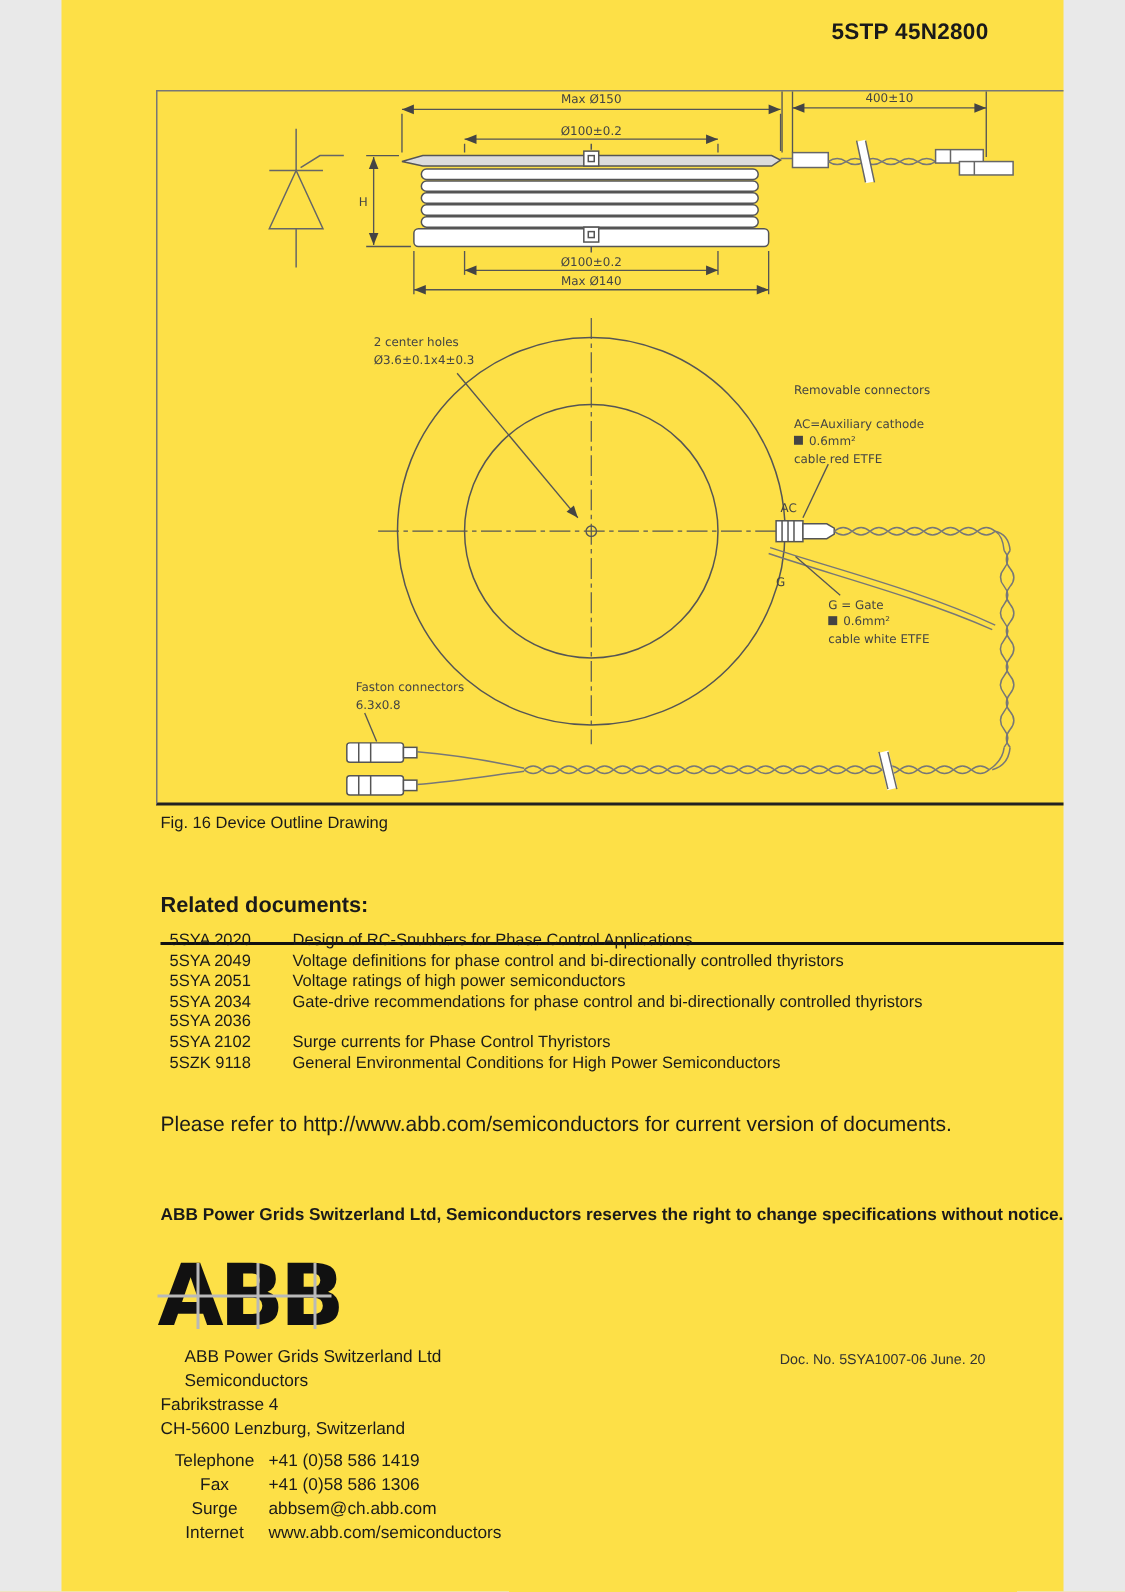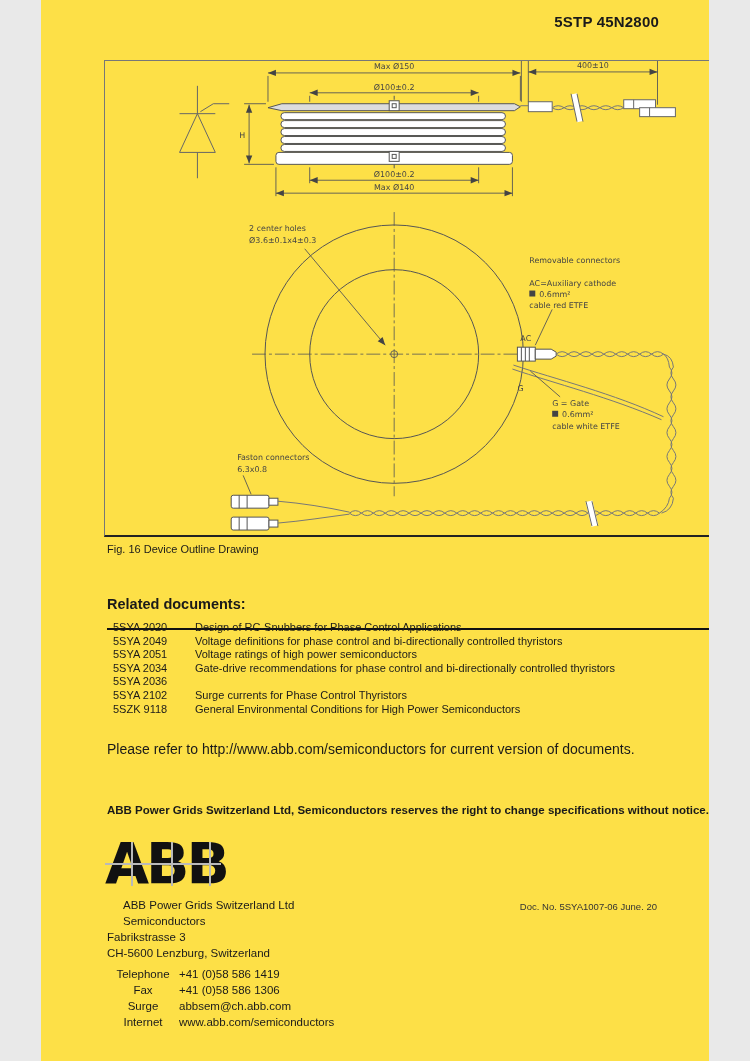--- a/index.html
+++ b/index.html
@@ -233,21 +233,21 @@
     <div class="txt">ABB</div>
     <div class="hline"></div>
     <div class="vline" style="left:26px;"></div>
     <div class="vline" style="left:66px;"></div>
     <div class="vline" style="left:104px;"></div>
   </div>
 
   <div class="abs company">
     <div class="b">ABB Power Grids Switzerland Ltd</div>
     <div class="b">Semiconductors</div>
-    <div>Fabrikstrasse 3</div>
+    <div>Fabrikstrasse 4</div>
     <div>CH-5600 Lenzburg, Switzerland</div>
   </div>
 
   <div class="abs docno">Doc. No. 5SYA1007-06 June. 20</div>
 
   <div class="abs contacts">
     <div class="c-row">
       <span class="c-label">Telephone</span>
       <span>+41 (0)58 586 1419</span>
     </div>

